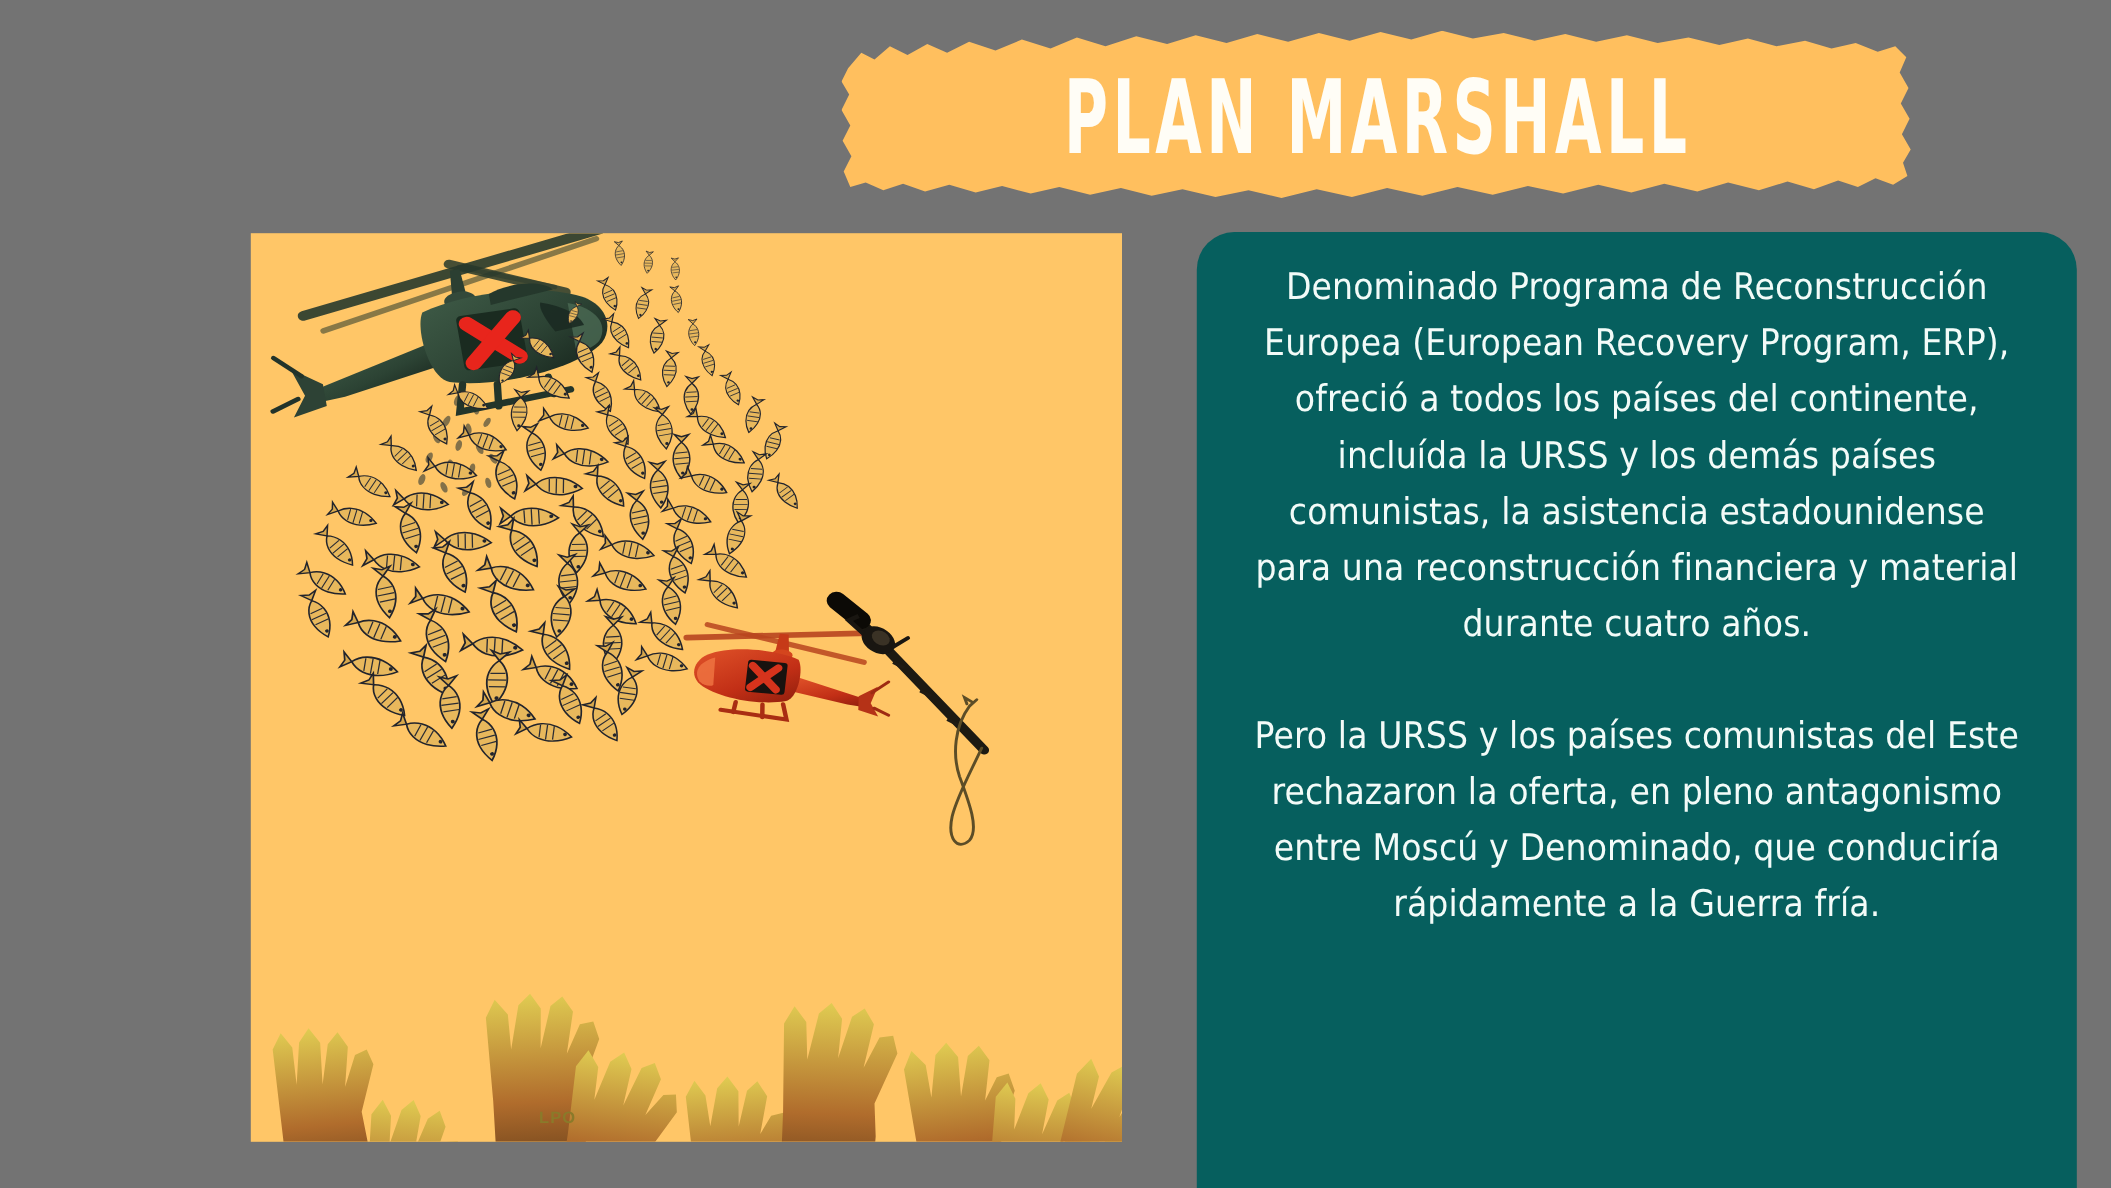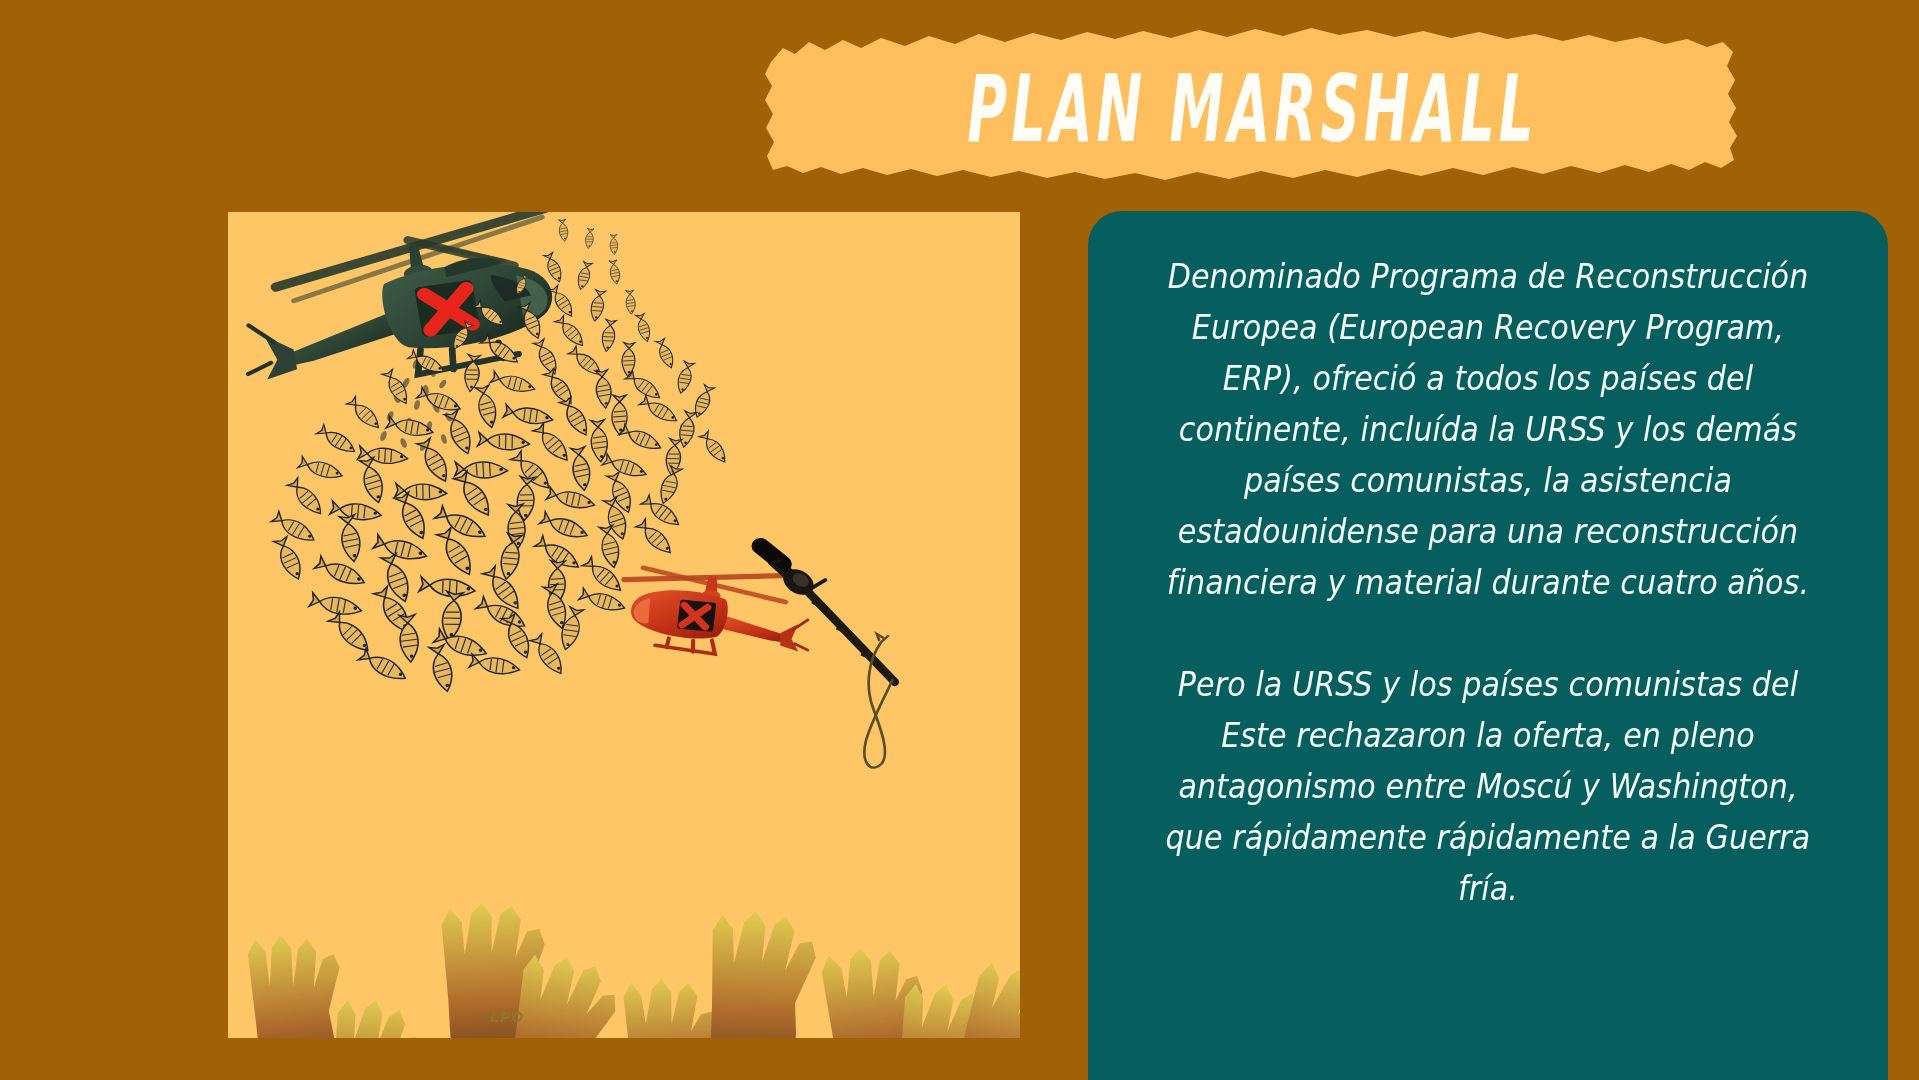--- a/index.html
+++ b/index.html
@@ -13,23 +13,22 @@
     overflow: hidden;
     font-family: "Liberation Sans", sans-serif;
     background: #0899a0;
     position: relative;
   }
 
   
   #slide {
     position: absolute;
     inset: 0;
-    background: #a16207;
+    background: #737373;
     overflow: hidden;
-    font-style: italic;
   }
 
   
   #title-banner {
     position: absolute;
     left: 765px;
     top: 28px;
     width: 975px;
     height: 152px;
   }
@@ -103,21 +102,21 @@
     box-sizing: border-box;
     padding: 24px 46px 0 46px;
     overflow: hidden;
   }
   .body-paragraph {
     color: #f2fbf8;
     font-family: "DejaVu Sans Condensed", "Liberation Sans Narrow", "Liberation Sans", sans-serif;
     font-size: 33.5px;
     line-height: 51px;
     text-align: center;
-    margin: 16px;
+    margin: 0;
     letter-spacing: 0.1px;
   }
   #paragraph-2 {
     margin-top: 51px;
   }
 </style>
 </head>
 <body>
 
 <div id="slide">
@@ -468,16 +467,16 @@
                    L65,22 L75,14 L82,28 L74,64 L86,46 L96,44 L99,60 L82,96
                    L84,120 L80,200 L14,200 Z" fill="url(#palmGrad)"></path>
         </g>
       </g>
     </svg>
     <div id="artwork-signature">LPO</div>
   </div>
 
   <div id="text-panel">
     <p class="body-paragraph" id="paragraph-1">Denominado Programa de Reconstrucción Europea (European Recovery Program, ERP), ofreció a todos los países del continente, incluída la URSS y los demás países comunistas, la asistencia estadounidense para una reconstrucción financiera y material durante cuatro años.</p>
-    <p class="body-paragraph" id="paragraph-2">Pero la URSS y los países comunistas del Este rechazaron la oferta, en pleno antagonismo entre Moscú y Washington, que rápidamente rápidamente a la Guerra fría.</p>
+    <p class="body-paragraph" id="paragraph-2">Pero la URSS y los países comunistas del Este rechazaron la oferta, en pleno antagonismo entre Moscú y Denominado, que conduciría rápidamente a la Guerra fría.</p>
   </div>
 
 </div>
 
 </body></html>

